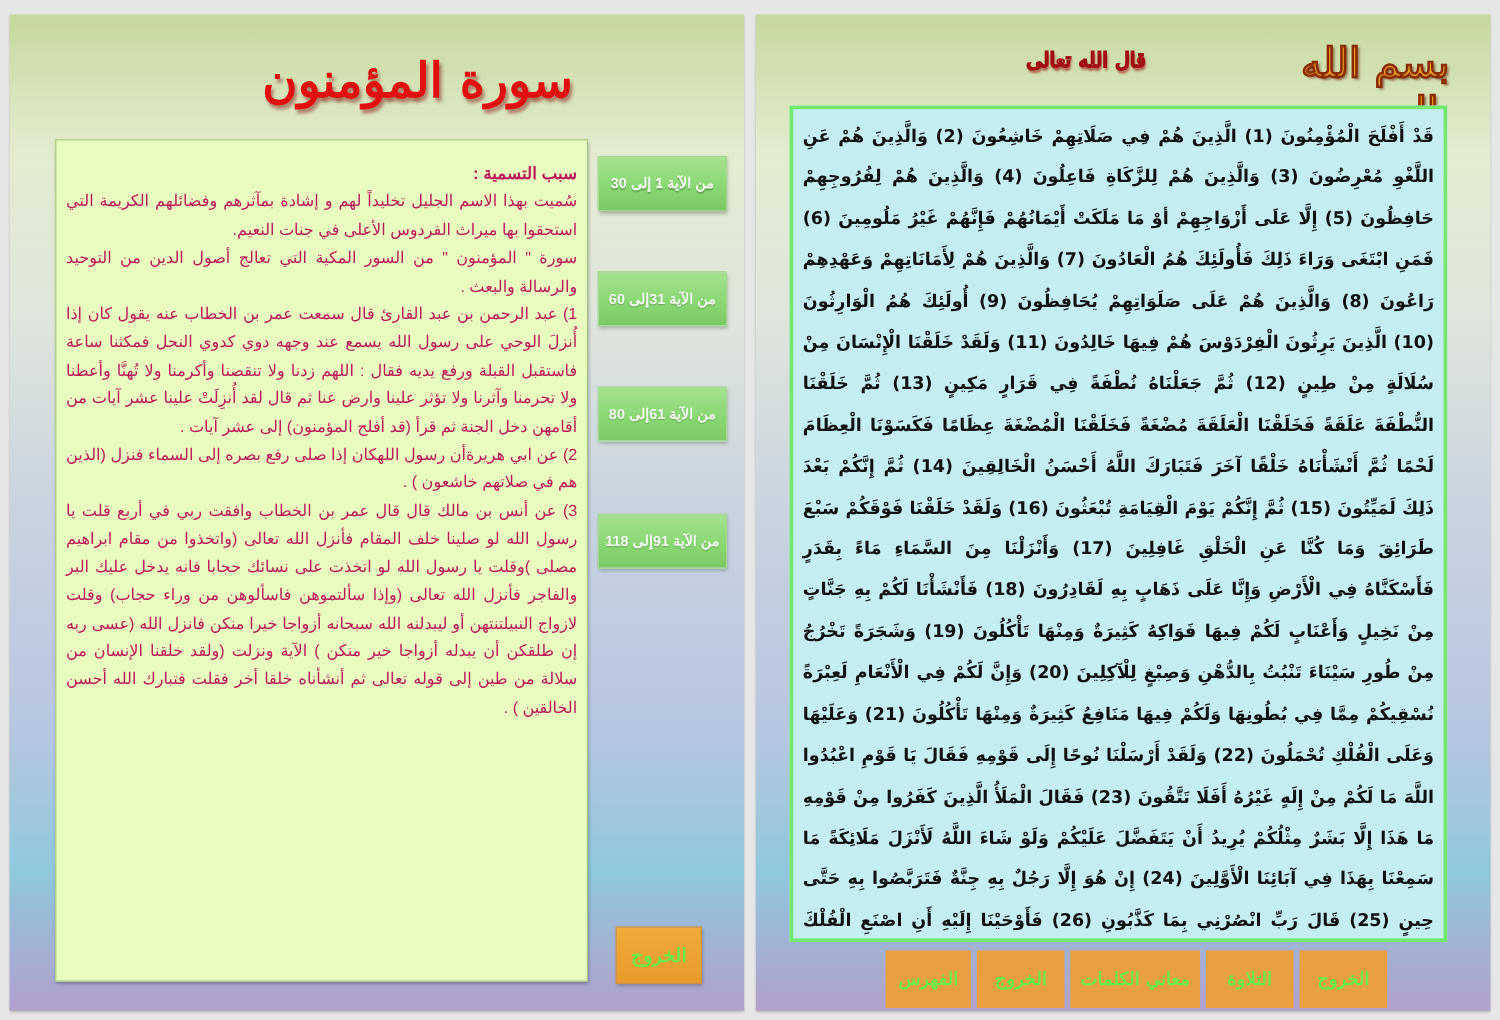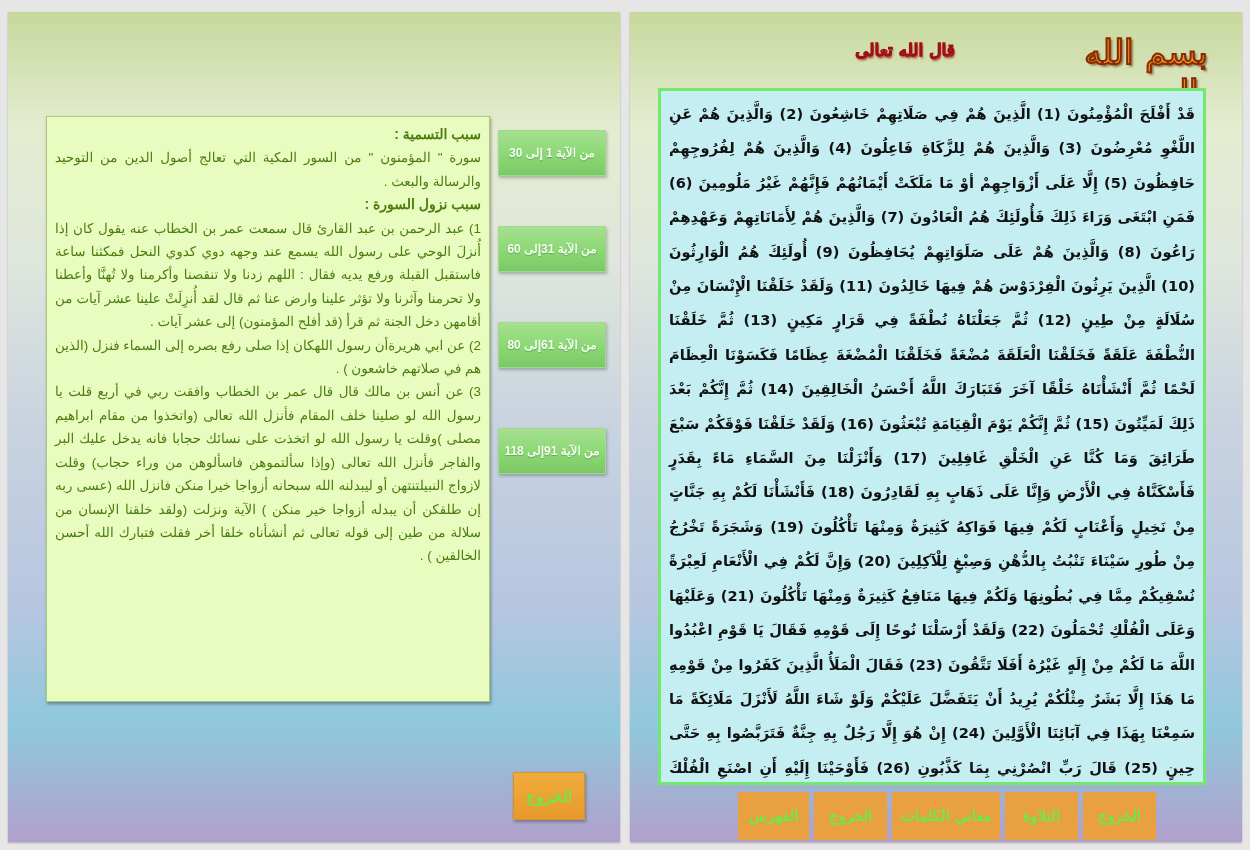--- a/index.html
+++ b/index.html
@@ -14,25 +14,25 @@
   }
   #left-panel { left:8px; width:612px; }
   #right-panel { left:630px; width:612px; }
 
   .surah-title {
     position:absolute; left:190px; top:32px; width:300px; text-align:center;
     color:#e01010; font-family:"DejaVu Serif", serif; font-weight:bold; font-size:40px;
     text-shadow:2px 3px 3px rgba(120,0,0,0.45); direction:rtl;
   }
   .info-box {
-    position:absolute; left:38px; top:104px; width:444px; height:586px;
+    position:absolute; left:38px; top:104px; width:444px; height:702px;
     background:#e8fcc0; border:1px solid #a8c884;
     box-shadow:1px 2px 3px rgba(0,0,0,0.35);
-    padding:6px 8px 6px 8px; box-sizing:border-box; direction:rtl; text-align:justify;
-    font-family:"Liberation Sans", sans-serif; font-size:13.4px; line-height:23.4px; color:#4d7c0f;
+    padding:16px 8px 6px 8px; box-sizing:border-box; direction:rtl; text-align:justify;
+    font-family:"Liberation Sans", sans-serif; font-size:13.4px; line-height:23.4px; color:#be185d;
   }
   .info-box .heading { font-weight:bold; font-size:14px; }
   .info-box p { margin:0; }
 
   .ayah-range-btn {
     position:absolute; left:490px; width:106px; height:44px;
     background:linear-gradient(to bottom,#a6e090 0%,#8ad874 55%,#7cc866 100%);
     border:1px solid #a2d890; box-shadow:1px 2px 3px rgba(0,0,0,0.25);
     color:#f4fff0; font-family:"Liberation Sans", sans-serif; font-weight:bold; font-size:12px;
     display:flex; align-items:center; justify-content:center; direction:rtl; cursor:pointer;
@@ -70,25 +70,26 @@
   .bottom-btn {
     height:48px; background:#e8a040; color:#6ee84a;
     font-family:"DejaVu Serif", serif; font-weight:bold; font-size:15px;
     display:flex; align-items:center; justify-content:center; direction:rtl; cursor:pointer;
   }
 </style>
 </head>
 <body>
 
 <div id="left-panel" class="panel">
+  <div class="surah-title">سورة المؤمنون</div>
 
   <div class="info-box">
     <p class="heading">سبب التسمية :</p>
+    <p>سُميت بهذا الاسم الجليل تخليداً لهم و إشادة بمآثرهم وفضائلهم الكريمة التي استحقوا بها ميراث الفردوس الأعلى في جنات النعيم.</p>
     <p>سورة " المؤمنون " من السور المكية التي تعالج أصول الدين من التوحيد والرسالة والبعث .</p>
-    <p class="heading">سبب نزول السورة :</p>
     <p>1) عبد الرحمن بن عبد القارئ قال سمعت عمر بن الخطاب عنه يقول كان إذا أُنزلَ الوحي على رسول الله يسمع عند وجهه دوي كدوي النحل فمكثنا ساعة فاستقبل القبلة ورفع يديه فقال : اللهم زدنا ولا تنقصنا وأكرمنا ولا تُهنَّا وأعطنا ولا تحرمنا وآثرنا ولا تؤثر علينا وارض عنا ثم قال لقد أُنزِلَتْ علينا عشر آيات من أقامهن دخل الجنة ثم قرأ (قد أفلح المؤمنون) إلى عشر آيات .</p>
     <p>2) عن ابي هريرةأن رسول اللهكان إذا صلى رفع بصره إلى السماء فنزل (الذين هم في صلاتهم خاشعون ) .</p>
     <p>3) عن أنس بن مالك قال قال عمر بن الخطاب وافقت ربي في أربع قلت يا رسول الله لو صلينا خلف المقام فأنزل الله تعالى (واتخذوا من مقام ابراهيم مصلى )وقلت يا رسول الله لو اتخذت على نسائك حجابا فانه يدخل عليك البر والفاجر فأنزل الله تعالى (وإذا سألتموهن فاسألوهن من وراء حجاب) وقلت لازواج النبيلتنتهن أو ليبدلنه الله سبحانه أزواجا خيرا منكن فانزل الله (عسى ربه إن طلقكن أن يبدله أزواجا خير منكن ) الآية ونزلت (ولقد خلقنا الإنسان من سلالة من طين إلى قوله تعالى ثم أنشأناه خلقا أخر فقلت فتبارك الله أحسن الخالقين ) .</p>
   </div>
 
   <div class="ayah-range-btn" style="top:118px">من الآية 1 إلى  30</div>
   <div class="ayah-range-btn" style="top:214px">من الآية 31إلى  60</div>
   <div class="ayah-range-btn" style="top:310px">من الآية 61إلى  80</div>
   <div class="ayah-range-btn" style="top:416px">من الآية 91إلى  118</div>
 

